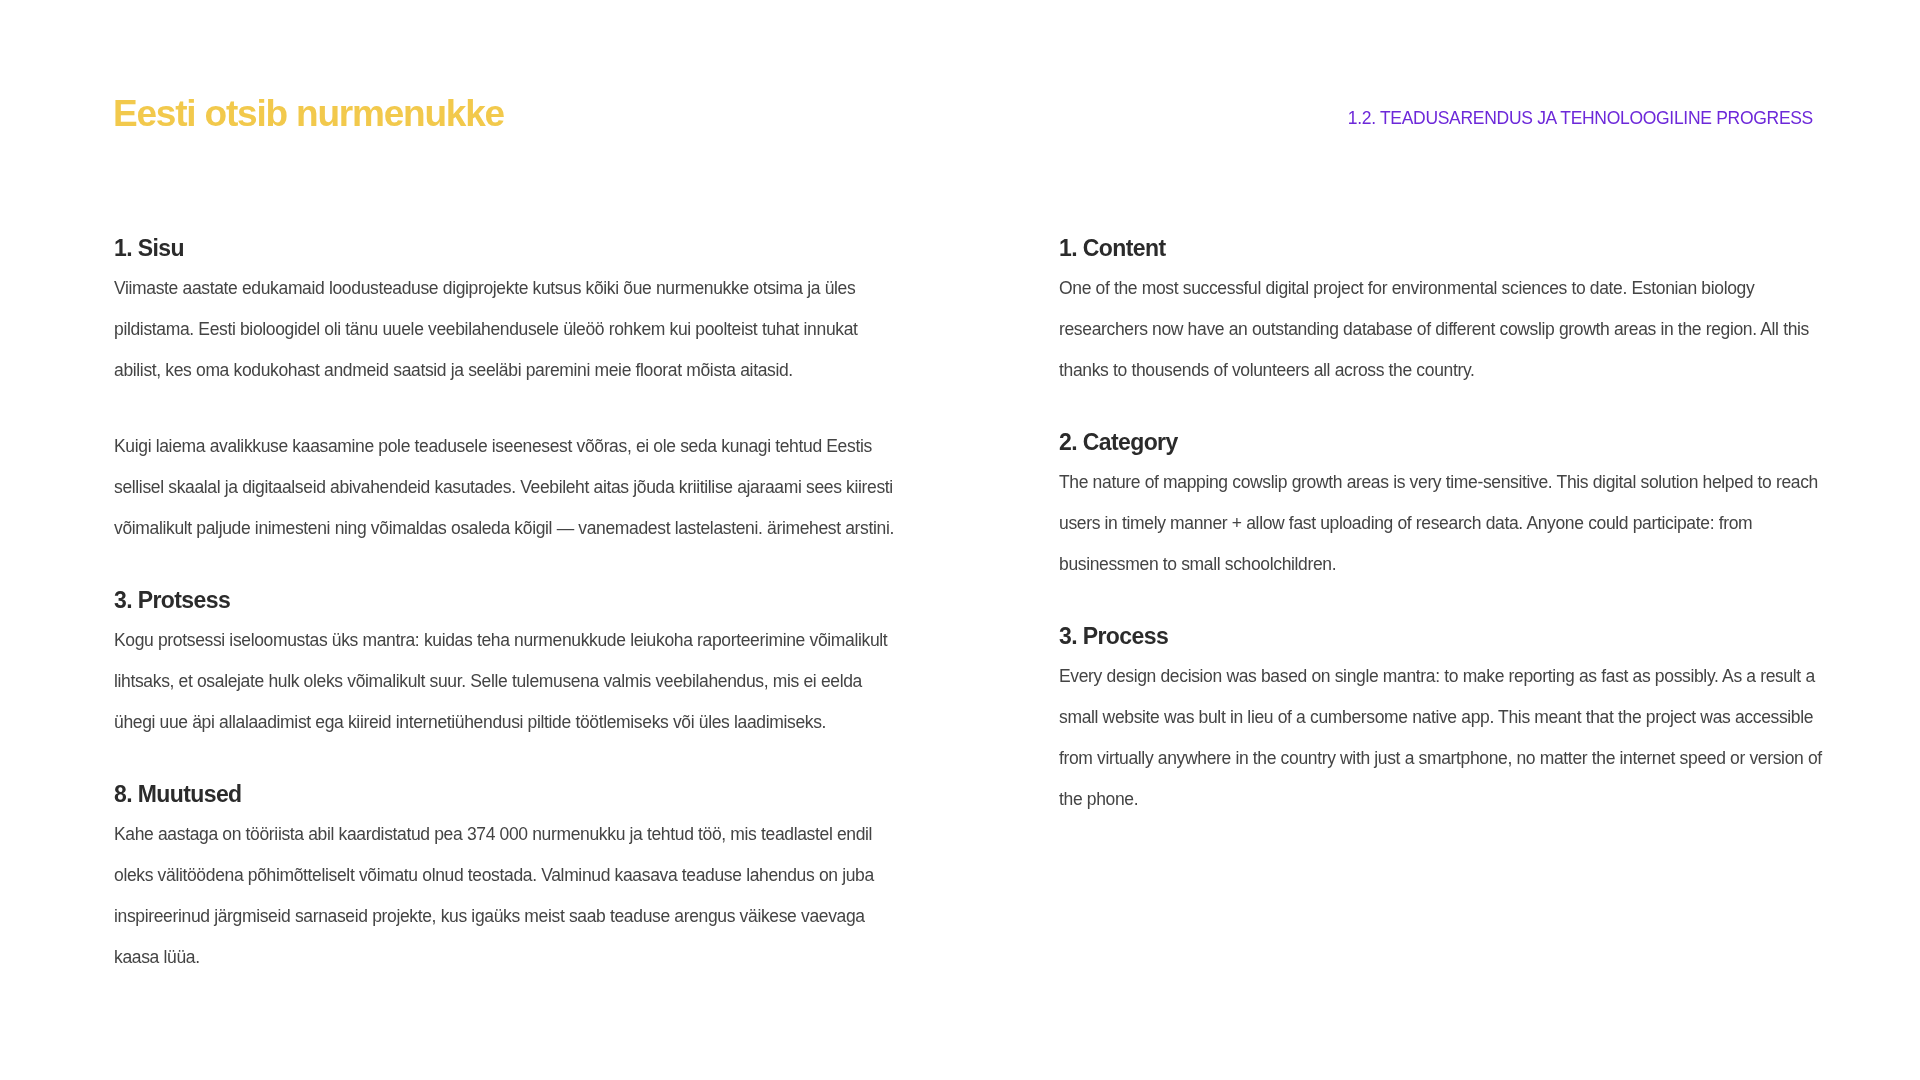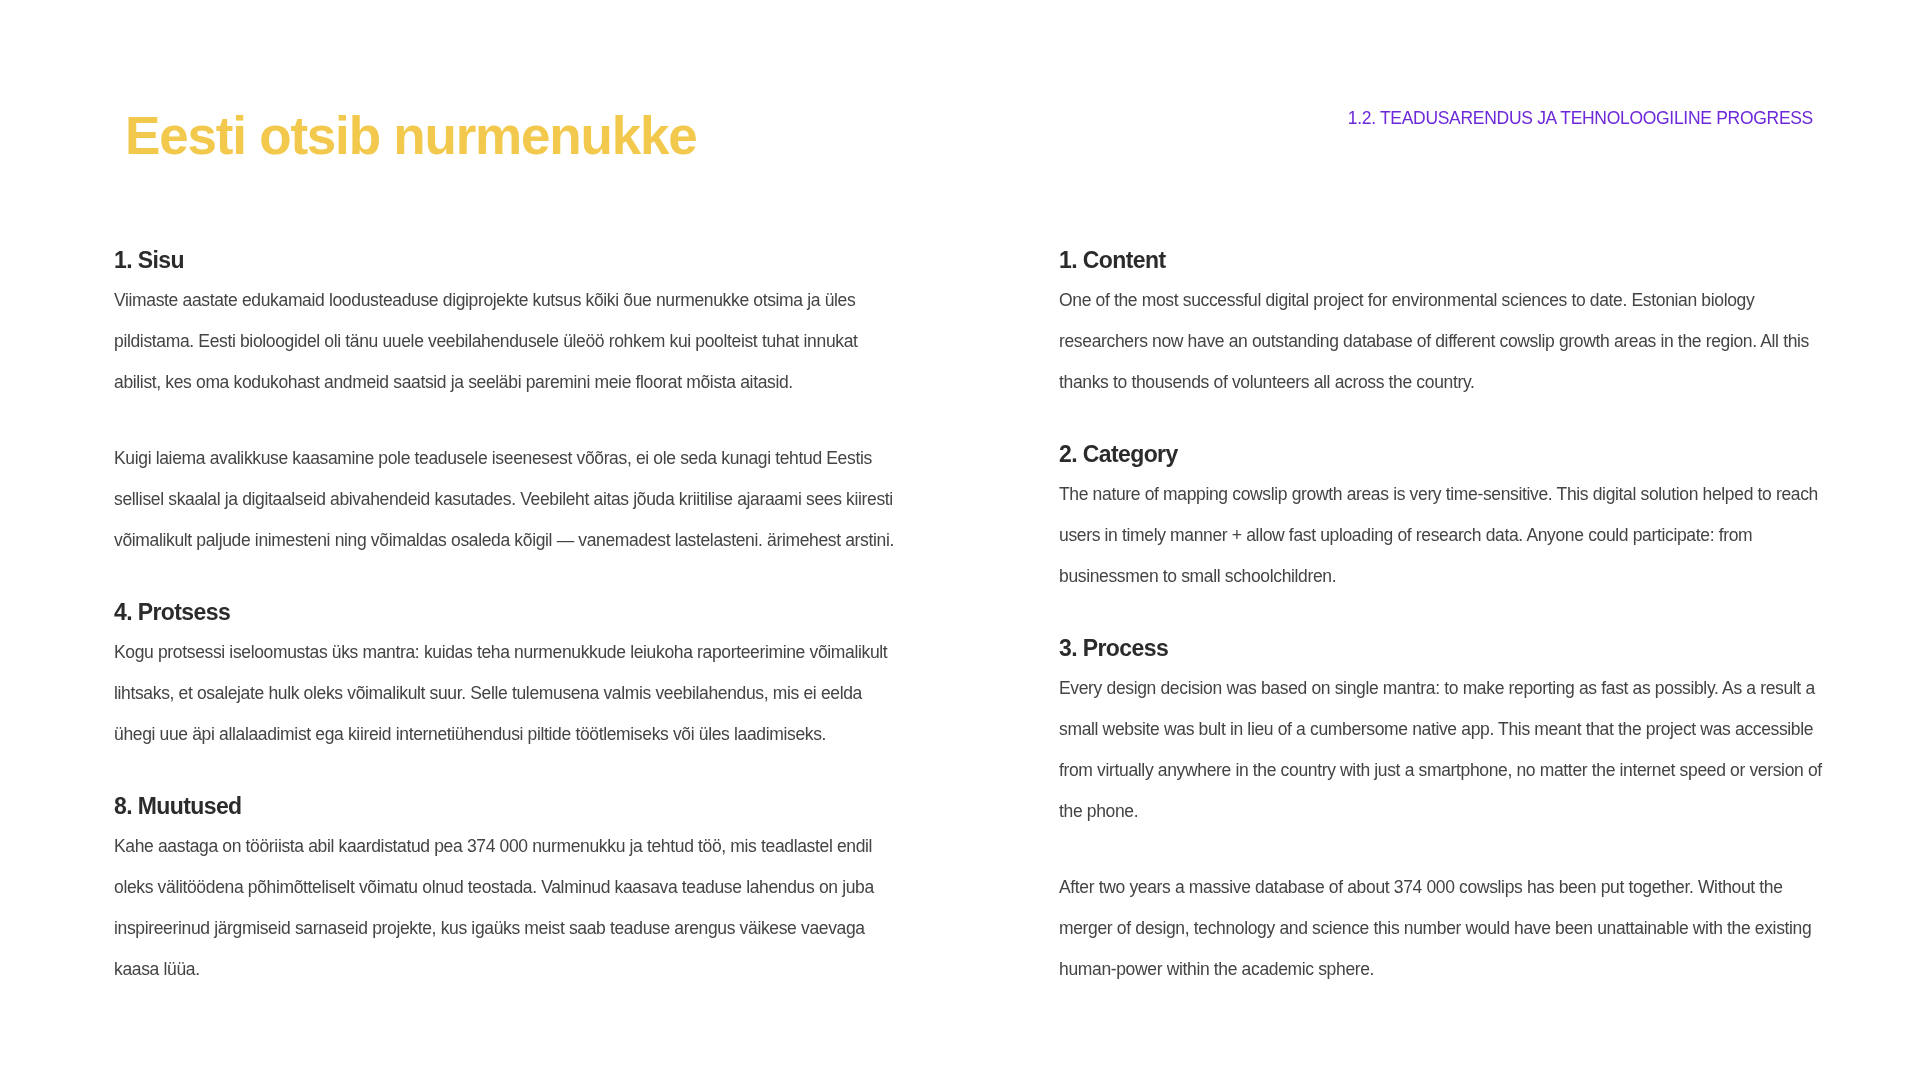--- a/index.html
+++ b/index.html
@@ -12,22 +12,22 @@
     height: 1080px;
     position: relative;
     overflow: hidden;
     font-family: "Liberation Sans", sans-serif;
     color: #444444;
   }
   .page-title {
     position: absolute;
     left: 113px;
     top: 92px;
-    margin: 12px;
-    font-size: 53px;
+    margin: 0;
+    font-size: 37px;
     font-weight: 700;
     letter-spacing: -1.2px;
     color: #F2C94C;
     line-height: 1.2;
   }
   .section-label {
     position: absolute;
     right: 107px;
     top: 108px;
     font-size: 17.5px;
@@ -40,21 +40,21 @@
     position: absolute;
     top: 228px;
     width: 780px;
   }
   .col-left { left: 114px; }
   .col-right { left: 1059px; width: 780px; }
   .section {
     margin: 0 0 35px 0;
   }
   .section h2 {
-    margin: 16px 0 4px 0;
+    margin: 4px 0 4px 0;
     font-size: 23px;
     font-weight: 700;
     color: #2B2B2B;
     letter-spacing: -0.6px;
     line-height: 32px;
   }
   .section p {
     margin: 0;
     font-size: 17.5px;
     line-height: 41px;
@@ -70,21 +70,21 @@
 
 <div class="column col-left">
   <div class="section">
     <h2>1. Sisu</h2>
     <p>Viimaste aastate edukamaid loodusteaduse digiprojekte kutsus kõiki õue nurmenukke otsima ja üles pildistama. Eesti bioloogidel oli tänu uuele veebilahendusele üleöö rohkem kui poolteist tuhat innukat abilist, kes oma kodukohast andmeid saatsid ja seeläbi paremini meie floorat mõista aitasid.</p>
   </div>
   <div class="section">
     <p>Kuigi laiema avalikkuse kaasamine pole teadusele iseenesest võõras, ei ole seda kunagi tehtud Eestis sellisel skaalal ja digitaalseid abivahendeid kasutades. Veebileht aitas jõuda kriitilise ajaraami sees kiiresti võimalikult paljude inimesteni ning võimaldas osaleda kõigil — vanemadest lastelasteni. ärimehest arstini.</p>
   </div>
   <div class="section">
-    <h2>4. Protsess</h2>
+    <h2>3. Protsess</h2>
     <p>Kogu protsessi iseloomustas üks mantra: kuidas teha nurmenukkude leiukoha raporteerimine võimalikult lihtsaks, et osalejate hulk oleks võimalikult suur. Selle tulemusena valmis veebilahendus, mis ei eelda ühegi uue äpi allalaadimist ega kiireid internetiühendusi piltide töötlemiseks või üles laadimiseks.</p>
   </div>
   <div class="section">
     <h2>8. Muutused</h2>
     <p>Kahe aastaga on tööriista abil kaardistatud pea 374 000 nurmenukku ja tehtud töö, mis teadlastel endil oleks välitöödena põhimõtteliselt võimatu olnud teostada. Valminud kaasava teaduse lahendus on juba inspireerinud järgmiseid sarnaseid projekte, kus igaüks meist saab teaduse arengus väikese vaevaga kaasa lüüa.</p>
   </div>
 </div>
 
 <div class="column col-right">
   <div class="section">
@@ -93,15 +93,14 @@
   </div>
   <div class="section">
     <h2>2. Category</h2>
     <p>The nature of mapping cowslip growth areas is very time-sensitive. This digital solution helped to reach users in timely manner + allow fast uploading of research data. Anyone could participate: from businessmen to small schoolchildren.</p>
   </div>
   <div class="section">
     <h2>3. Process</h2>
     <p>Every design decision was based on single mantra: to make reporting as fast as possibly. As a result a small website was bult in lieu of a cumbersome native app. This meant that the project was accessible from virtually anywhere in the country with just a smartphone, no matter the internet speed or version of the phone.</p>
   </div>
   <div class="section">
-    <p>After two years a massive database of about 374 000 cowslips has been put together. Without the merger of design, technology and science this number would have been unattainable with the existing human-power within the academic sphere.</p>
   </div>
 </div>
 
 </body></html>

